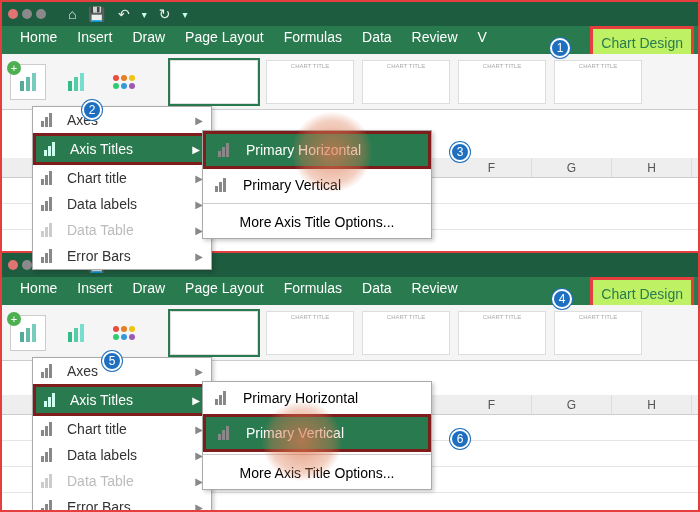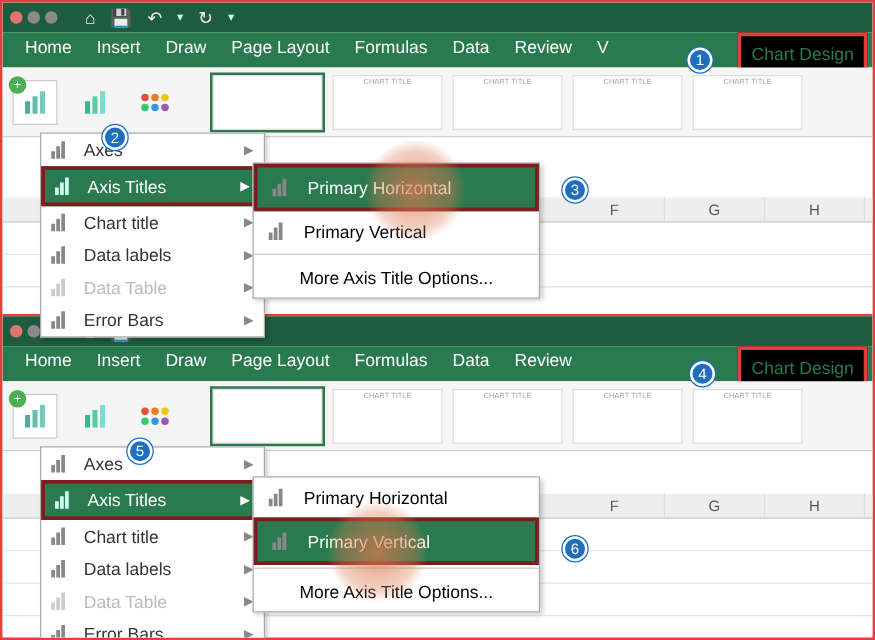--- a/index.html
+++ b/index.html
@@ -9,21 +9,21 @@
   .half.bot { height: 255px; }
 
   .title-bar { height: 24px; background: #1e5c3f; display: flex; align-items: center; padding: 0 6px; gap: 4px; }
   .traffic { width: 10px; height: 10px; border-radius: 50%; background: #8a8a8a; }
   .traffic.one { background: #e27373; }
   .qat { display: flex; align-items: center; gap: 12px; margin-left: 18px; color: #fff; font-size: 14px; }
   .qat-icon { opacity: .9; }
 
   .ribbon-tabs { height: 28px; background: #2a7a4f; display: flex; padding: 0 12px; gap: 8px; color: #fff; font-size: 14px; position: relative; }
   .tab { padding: 3px 6px; cursor: default; }
-  .tab-box { border: 3px solid #e53e3e; padding: 14px 8px; background: #000000; color: #2a7a4f; position: absolute; right: 4px; top: 0; height: 26px; display: flex; align-items: center; }
+  .tab-box { border: 3px solid #e53e3e; padding: 14px 8px; background: #bef264; color: #2a7a4f; position: absolute; right: 4px; top: 0; height: 26px; display: flex; align-items: center; }
 
   .ribbon-row { height: 56px; background: #f5f5f5; border-bottom: 1px solid #ccc; display: flex; align-items: center; padding: 4px 8px; gap: 12px; position: relative; }
   .add-btn { width: 36px; height: 36px; background: #fff; border: 1px solid #ccc; position: relative; display:flex; align-items:center; justify-content:center; }
   .plus-badge { position: absolute; top: -4px; left: -4px; width: 14px; height: 14px; background: #4caf50; color: #fff; border-radius: 50%; font-size: 11px; text-align: center; line-height: 14px; }
   .bars { display:flex; align-items:flex-end; gap:2px; height:18px;}
   .bars span{width:4px;background:#4a8;}
   .bars span:nth-child(1){height:10px;background:#5a9;}
   .bars span:nth-child(2){height:14px;background:#6ba;}
   .bars span:nth-child(3){height:18px;background:#7cb;}
   .dotgrid{ display:grid; grid-template-columns:repeat(3,6px); gap:2px;}

